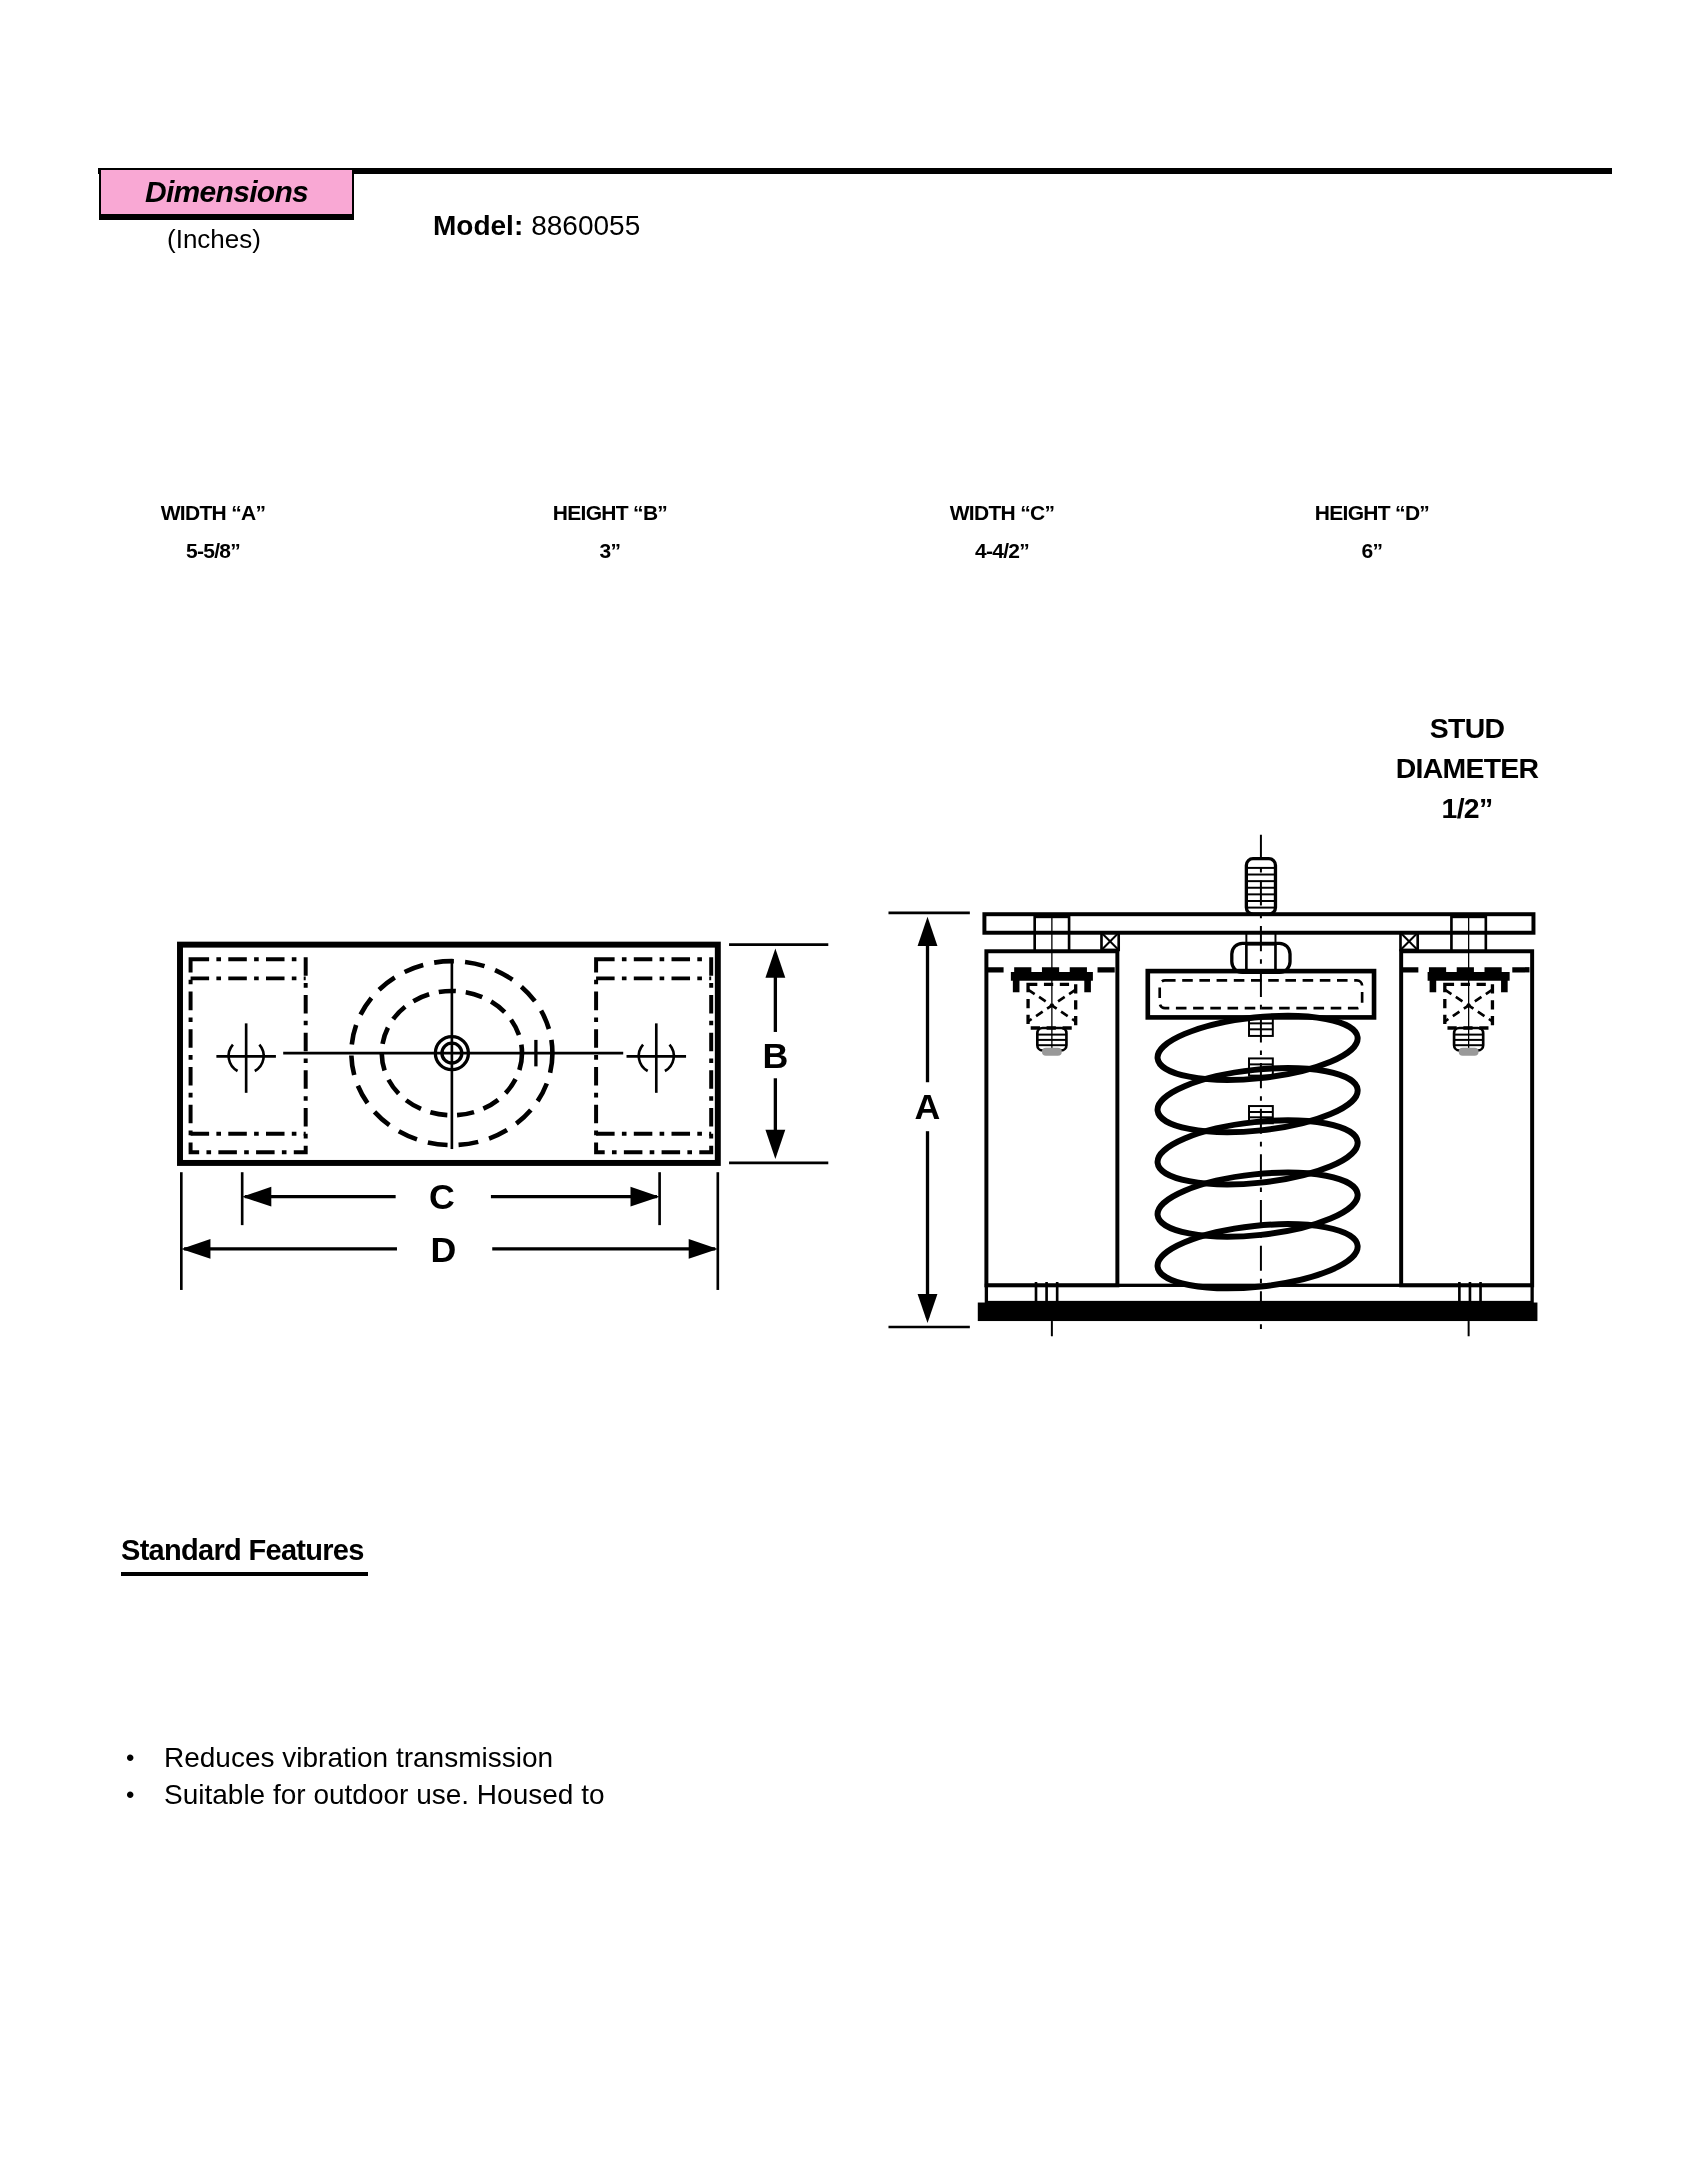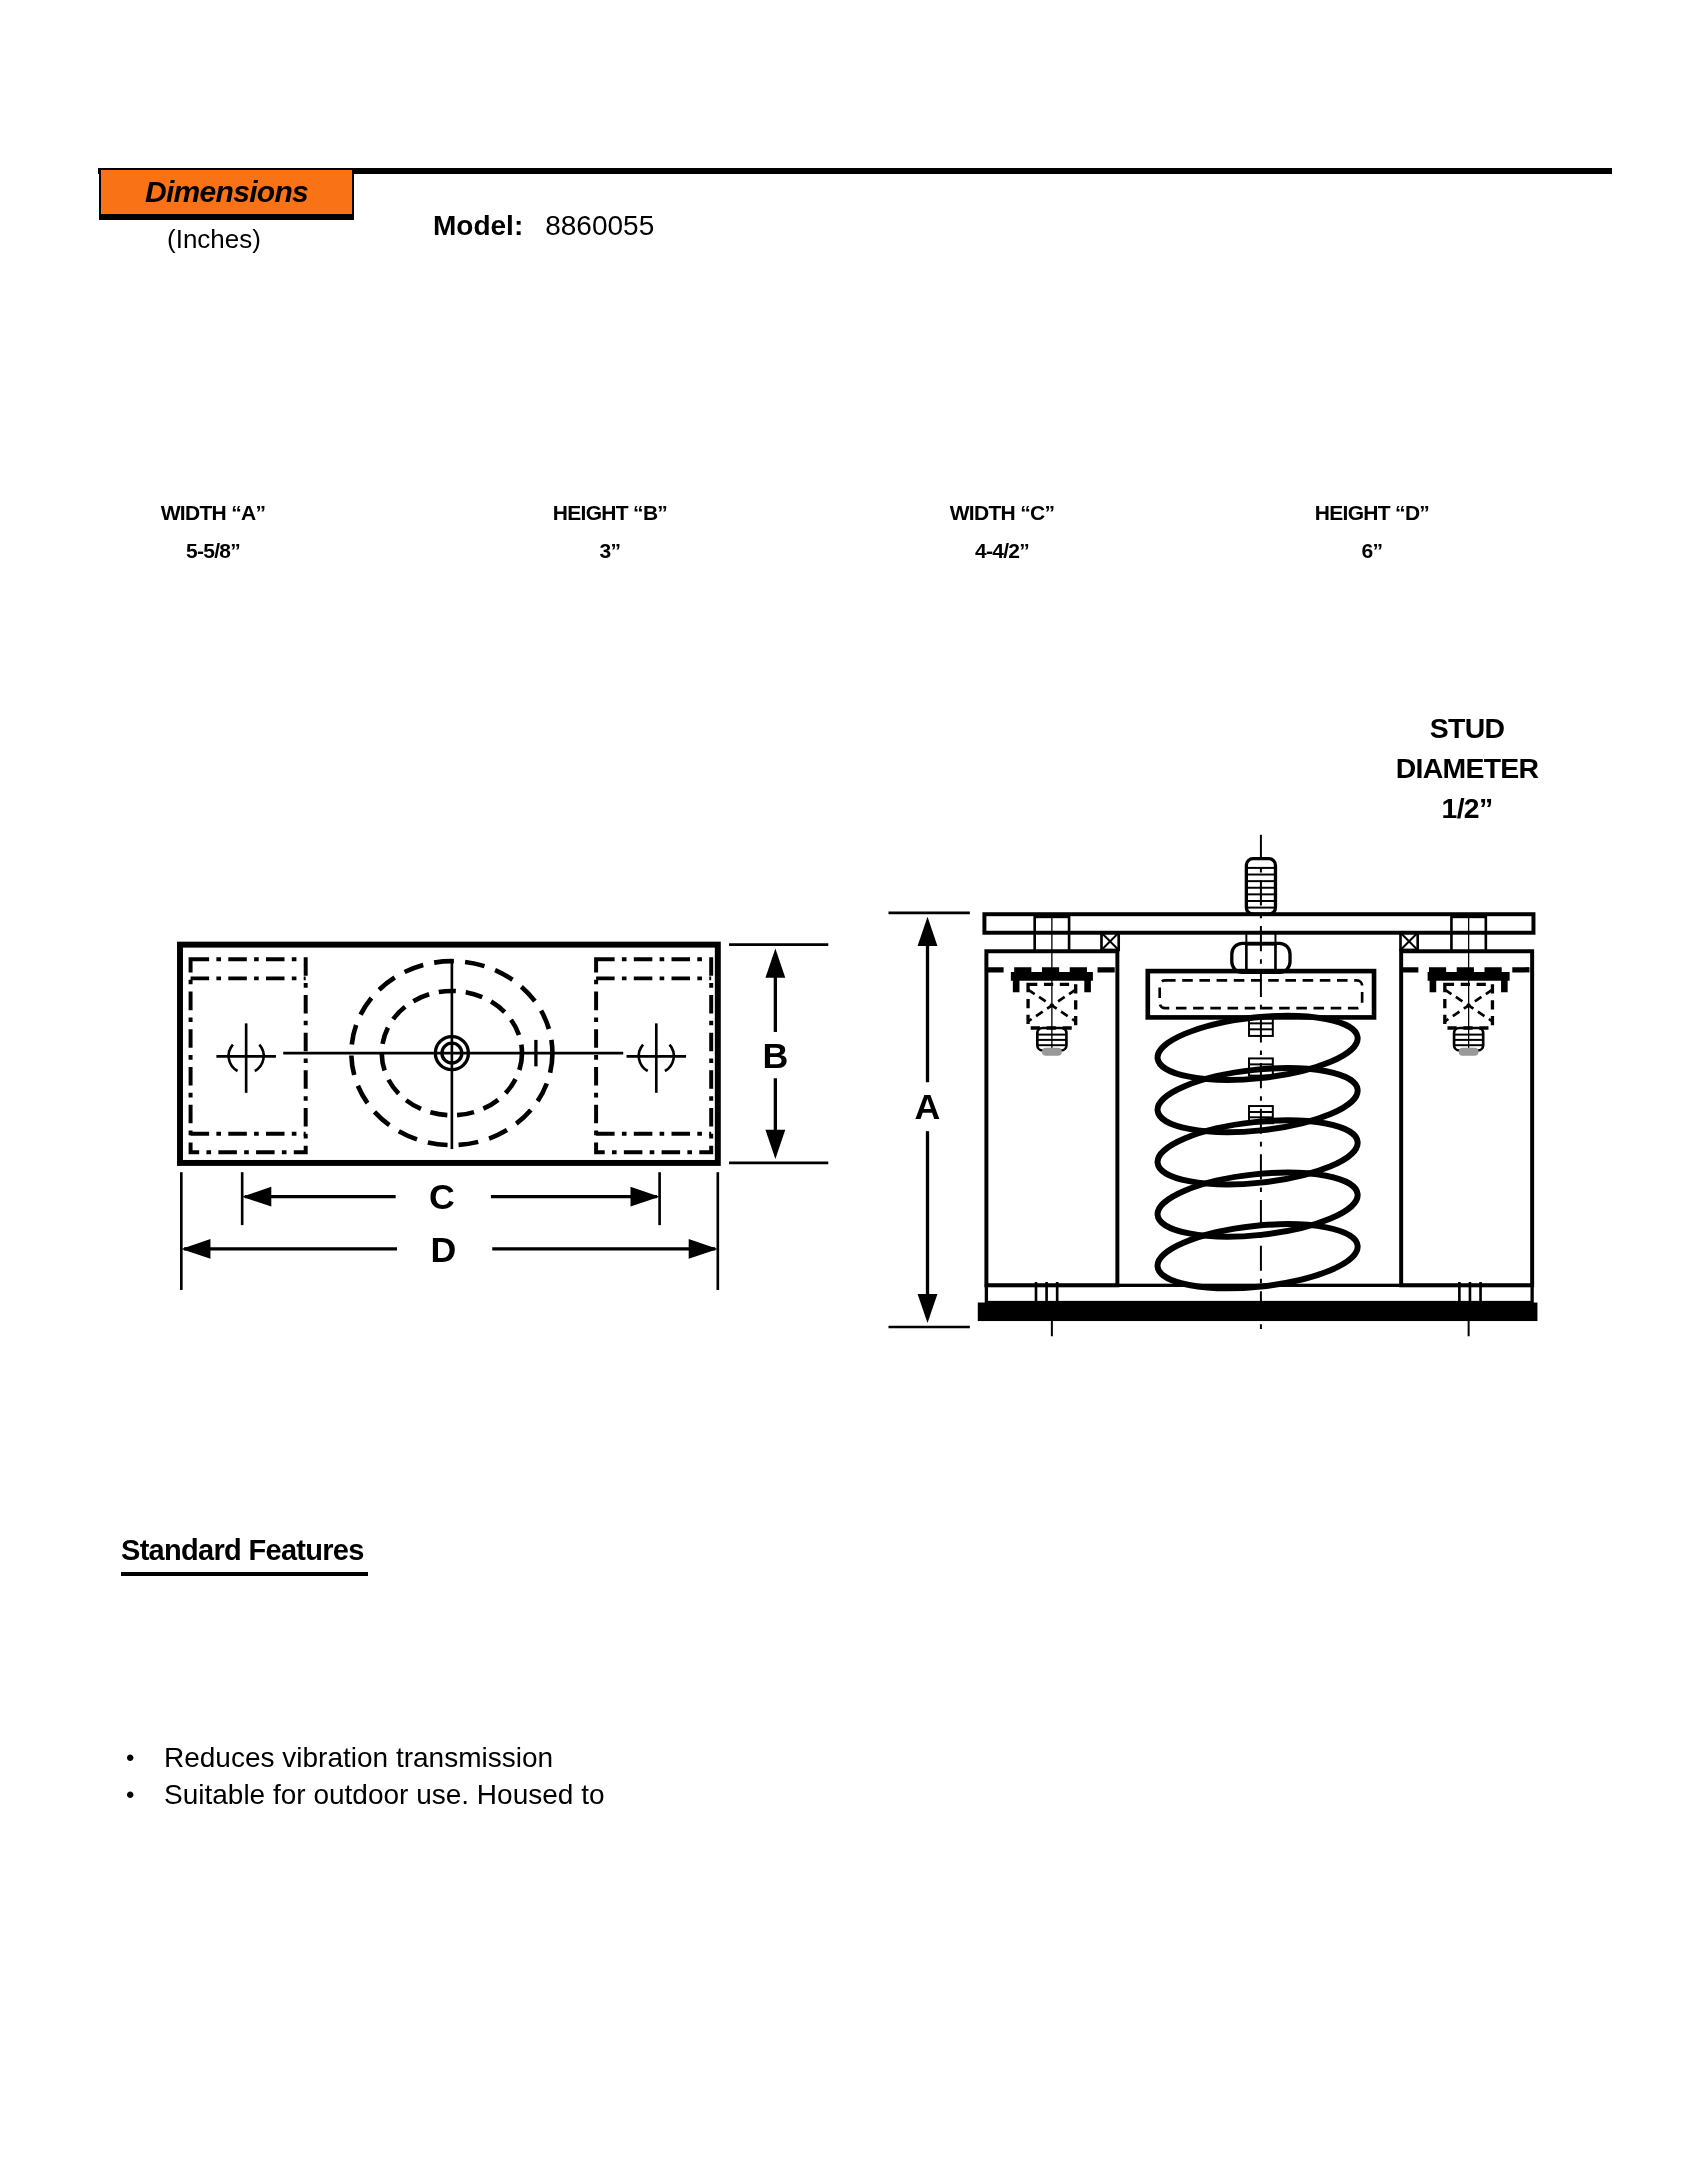--- a/index.html
+++ b/index.html
@@ -5,26 +5,26 @@
   html,body{margin:0;padding:0;background:#888;}
   #page{
     position:relative;width:1687px;height:2183px;background:#ffffff;
     font-family:"Liberation Sans", sans-serif;color:#000;overflow:hidden;
   }
   .abs{position:absolute;}
   
   #top-rule{left:98px;top:168px;width:1514px;height:6px;background:#000;}
   #dim-box{
     left:99px;top:168px;width:251px;height:44px;
-    border:2.6px solid #000;border-bottom-width:6px;background:#f97316;
+    border:2.6px solid #000;border-bottom-width:6px;background:#f9a8d4;
     display:flex;align-items:center;justify-content:center;
   }
   #dim-box .t{font-size:30px;font-weight:bold;font-style:italic;letter-spacing:-0.7px;}
   #units{left:167px;top:224px;font-size:26px;}
-  #model-row{left:433px;top:184px;display:flex;gap:22px;align-items:baseline;}
+  #model-row{left:433px;top:184px;display:flex;gap:8px;align-items:baseline;}
   #model-row .lab{font-size:28px;font-weight:bold;}
   #model-row .val{font-size:28px;font-weight:normal;margin-top:26px;}
   
   .spec-col{
     transform:translateX(-50%);text-align:center;
     font-size:21px;font-weight:bold;line-height:38px;letter-spacing:-0.7px;white-space:nowrap;
   }
   
   #stud-note{
     left:1467px;top:708px;transform:translateX(-50%);text-align:center;

